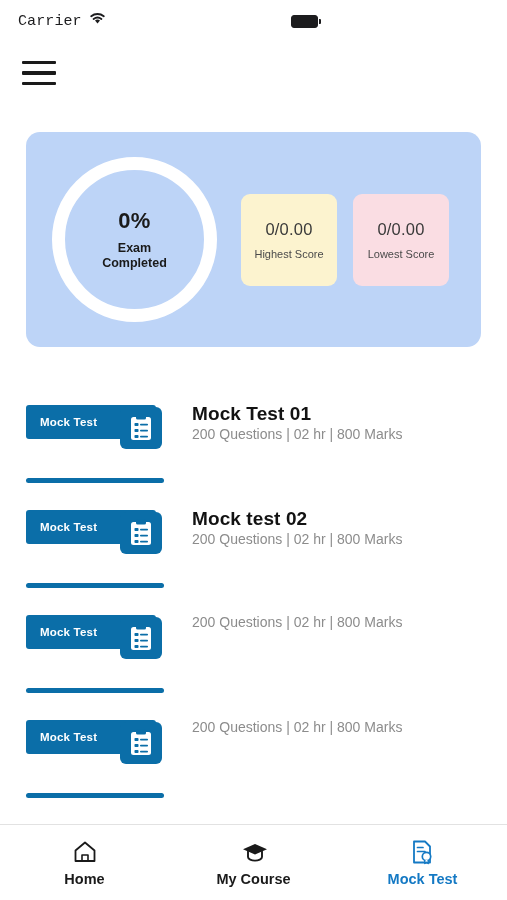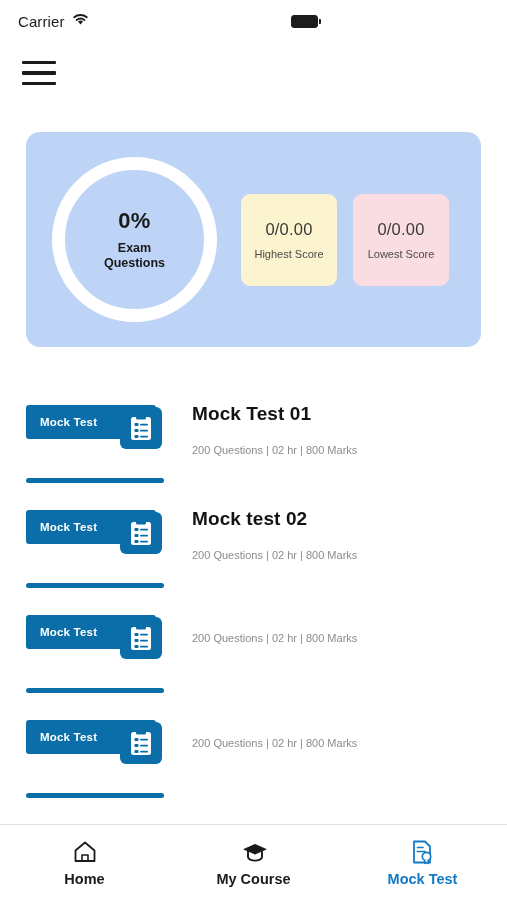--- a/index.html
+++ b/index.html
@@ -16,20 +16,21 @@
     display: flex;
     flex-direction: column;
   }
 
   
   .statusbar {
     height: 42px;
     display: flex;
     padding: 0 18px;
     flex: 0 0 auto;
+    font-family: Liberation Mono, monospace;
   }
   .sb-left {
     display: flex;
     align-items: center;
     gap: 7px;
     width: 150px;
   }
   .sb-carrier {
     font-size: 15px;
     color: #1c1c1e;
@@ -213,22 +214,22 @@
     margin-left: 26px;
     padding-top: 4px;
   }
   .test-title {
     font-size: 19px;
     font-weight: bold;
     color: #121212;
     letter-spacing: 0.1px;
   }
   .test-meta {
-    margin-top: 19px;
-    font-size: 11px;
+    margin-top: 1px;
+    font-size: 14px;
     color: #8c8c8c;
   }
 
   
   .tabbar {
     flex: 0 0 auto;
     height: 76px;
     border-top: 1px solid #e2e2e2;
     background: #ffffff;
     display: flex;
@@ -281,21 +282,21 @@
   </div>
 
   <div class="content">
 
     <div class="summary-card">
       <div class="ring-wrap">
         <div class="ring">
           <div class="ring-pct">0%</div>
           <div class="ring-label">
             <div>Exam</div>
-            <div>Questions</div>
+            <div>Completed</div>
           </div>
         </div>
       </div>
       <div class="score-boxes">
         <div class="score-box high">
           <div class="score-value">0/0.00</div>
           <div class="score-caption">Highest Score</div>
         </div>
         <div class="score-box low">
           <div class="score-value">0/0.00</div>

